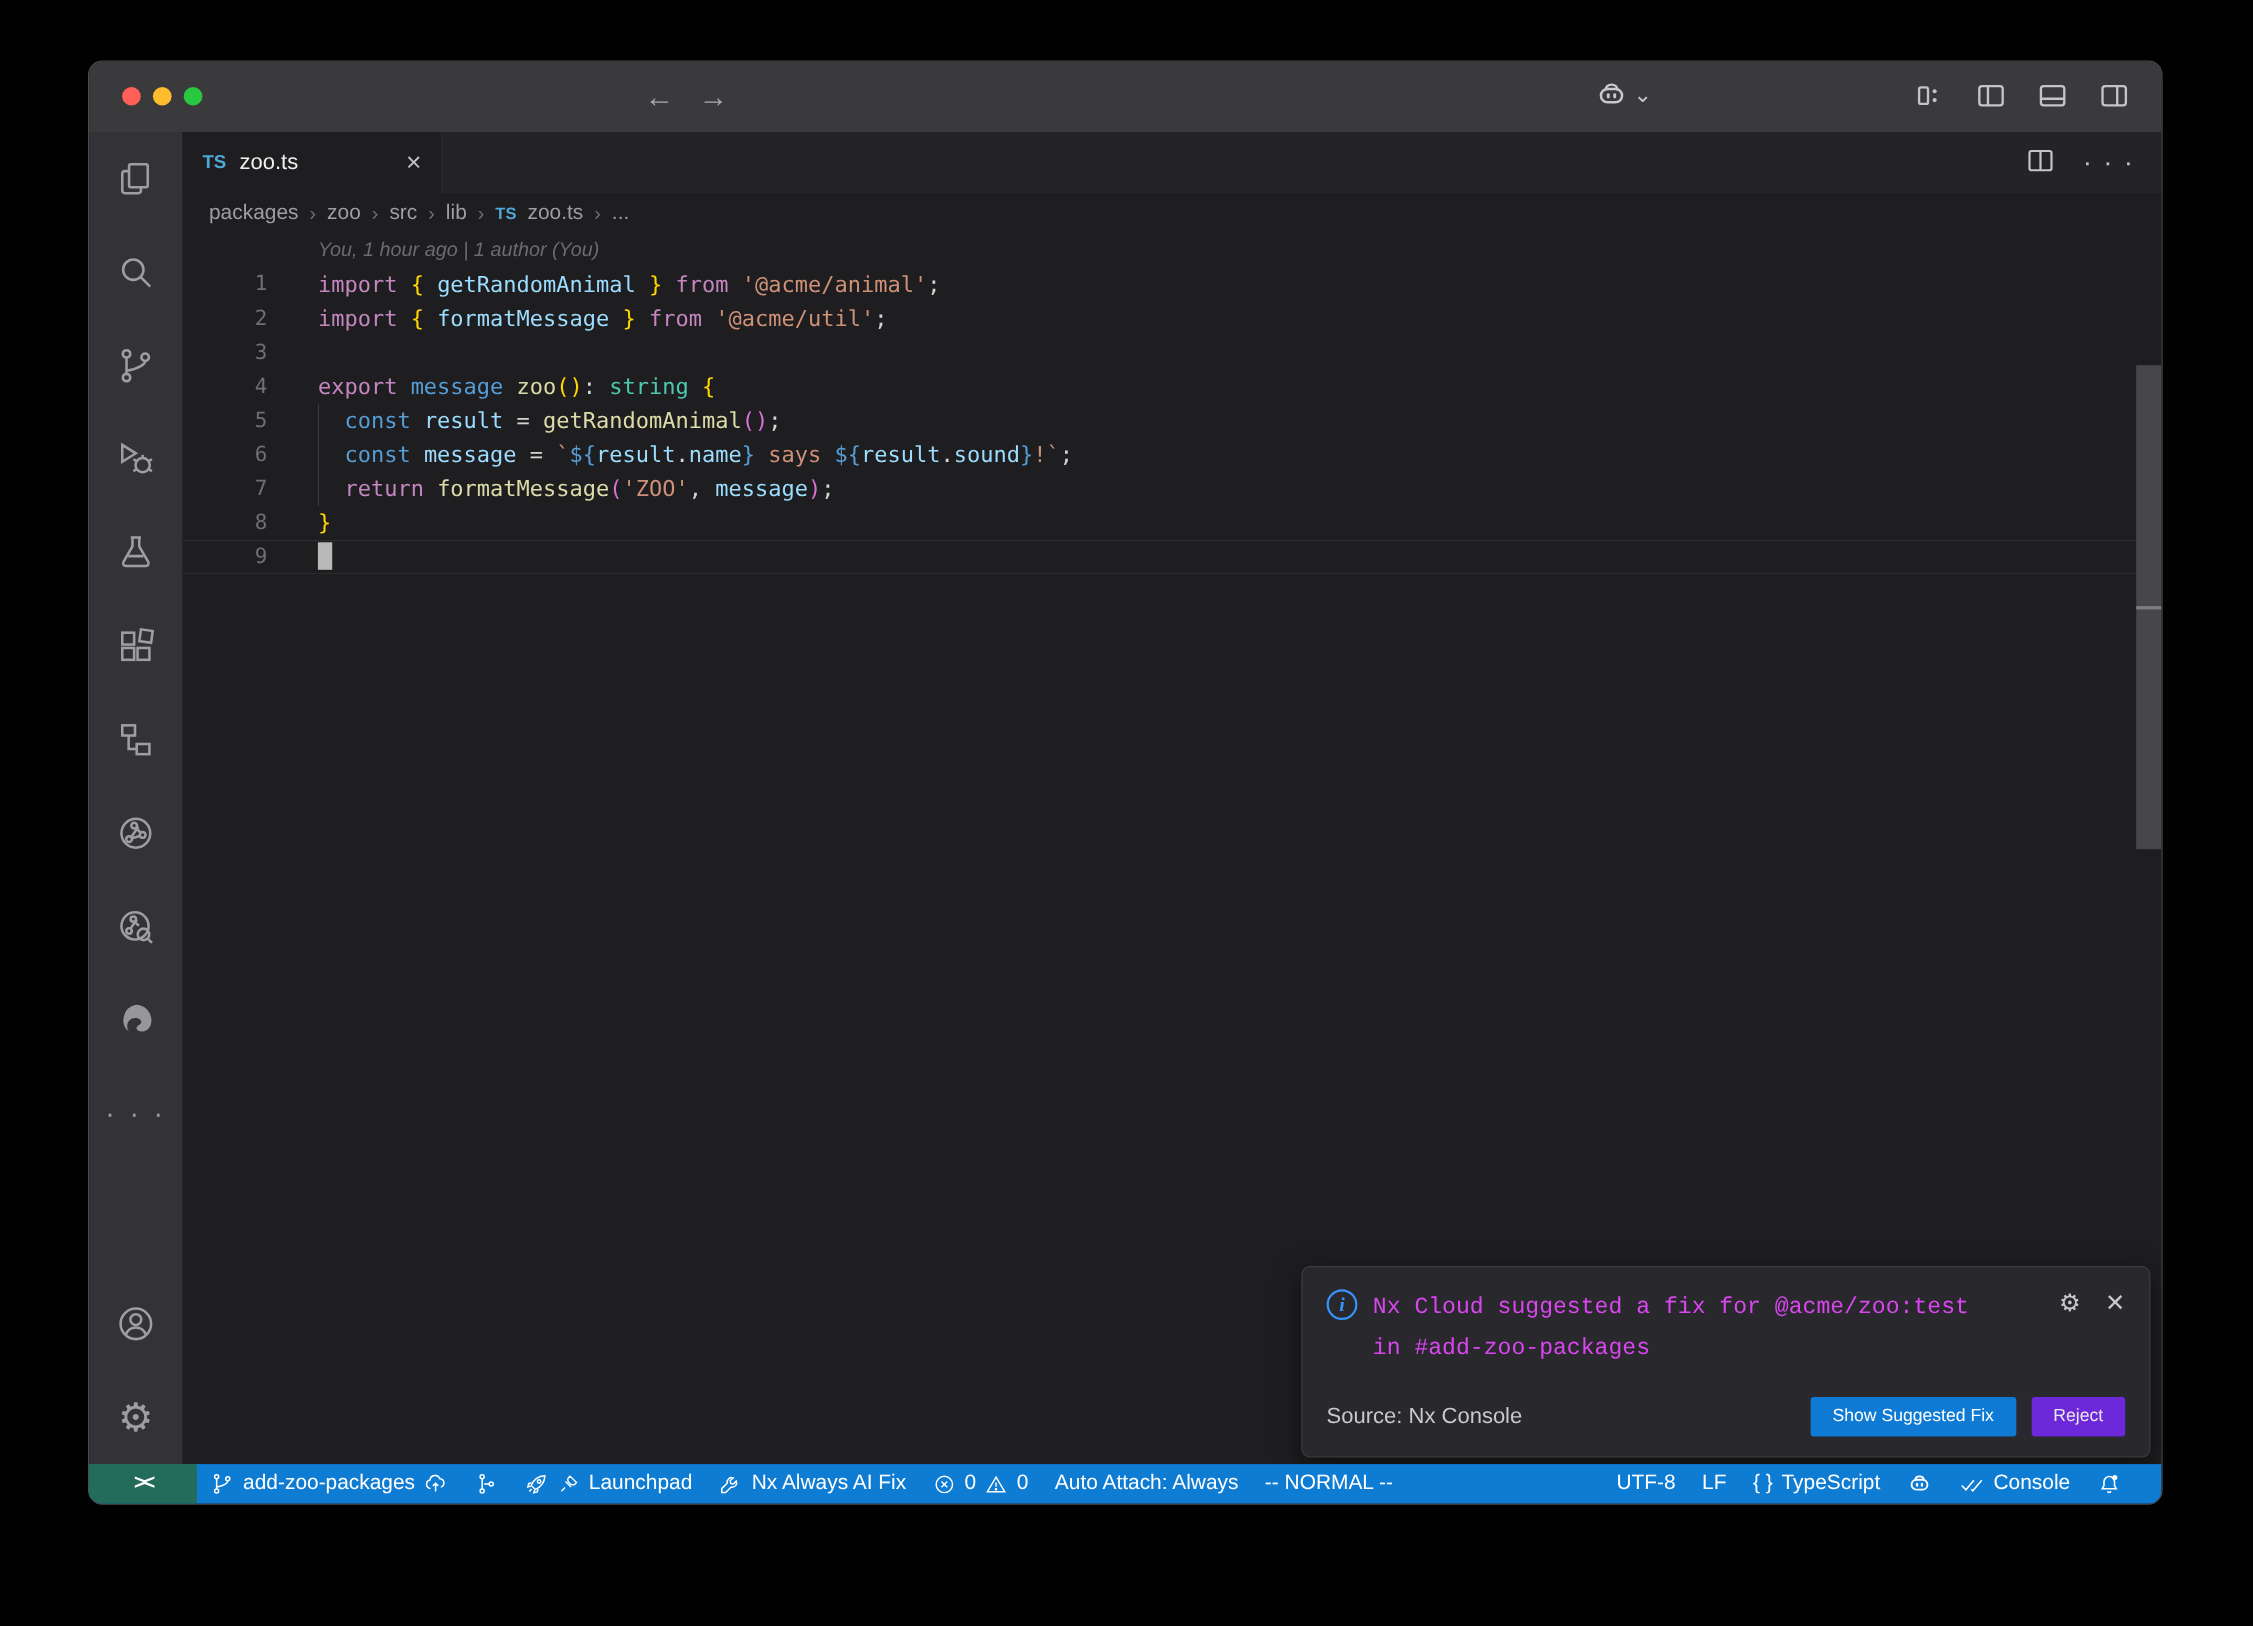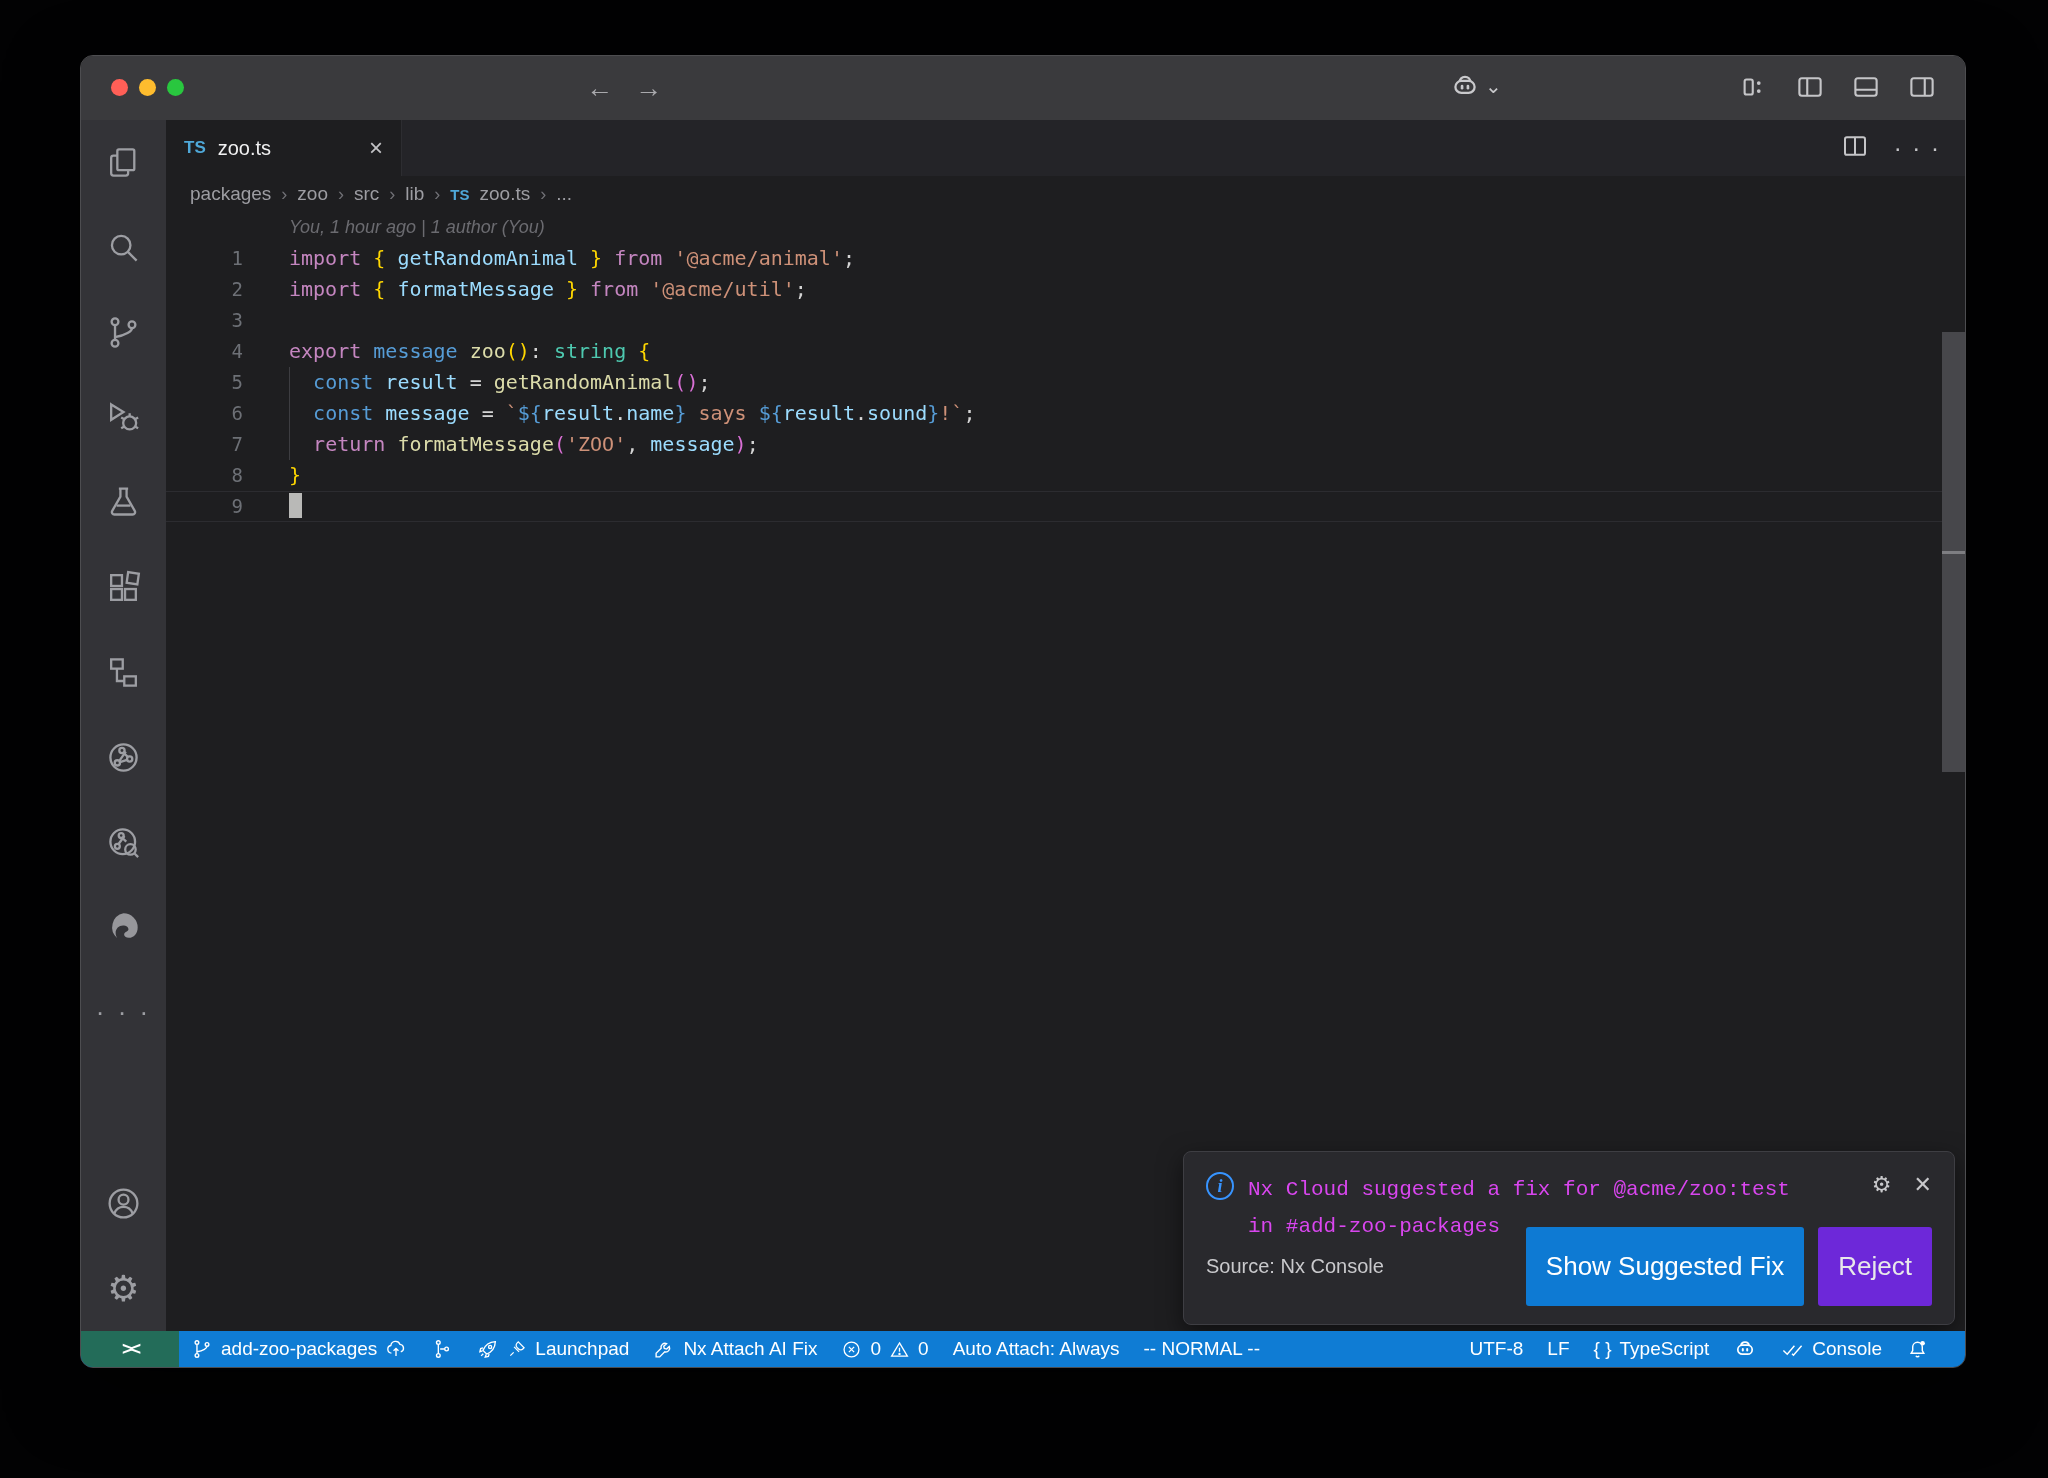--- a/index.html
+++ b/index.html
@@ -68,21 +68,21 @@
     background:#29292d; border:1px solid #3e3e43; border-radius:8px;
     box-shadow:0 8px 24px rgba(0,0,0,.5); padding:20px 22px 18px 22px;
   }
   .toast-row { display:flex; gap:14px; }
   .info-icon { flex:none; width:28px; height:28px; border:2px solid #3794ff; border-radius:50%; color:#3794ff; font-size:18px; font-weight:bold; display:flex; align-items:center; justify-content:center; font-family:"Liberation Serif",serif; font-style:italic; }
   .toast-msg { color:#d946ef; font-size:21px; line-height:1.75; width:570px;font-family:Liberation Mono, monospace; }
   .toast-tools { margin-left:auto; display:flex; gap:22px; color:#c8c8cb; font-size:22px; }
   .toast-bottom { position:absolute; left:22px; right:22px; bottom:18px; display:flex; align-items:center; }
   .toast-source { color:#c9c9cc; font-size:20px; }
   .toast-buttons { margin-left:auto; display:flex; gap:14px; }
-  .btn { border:none; font-size:26px; padding:24px 20px; border-radius:3px; font-family:"Liberation Sans",sans-serif; }
+  .btn { border:none; font-size:16px; padding:9px 20px; border-radius:3px; font-family:"Liberation Sans",sans-serif; }
   .btn-primary { background:#0e7ad3; color:#fff; }
   .btn-secondary { background:#6d28d9; color:#e8e8ea; }
 
   
   .statusbar { position:absolute; left:0; right:0; bottom:0; height:36px; background:#0f7cd4; display:flex; align-items:stretch; color:#fff; font-size:19px; }
   .sb-remote { width:98px; background:#236c59; display:flex; align-items:center; justify-content:center; font-weight:bold; letter-spacing:-3px; font-size:19px; }
   .sb-item { display:flex; align-items:center; gap:8px; padding:0 12px; white-space:nowrap; }
   .sb-item svg { stroke:#fff; fill:none; stroke-width:1.5; }
   .sb-right { margin-left:auto; display:flex; align-items:stretch; padding-right:24px; }
 </style>
@@ -355,21 +355,21 @@
         </svg>
       <svg width="20" height="20" viewBox="0 0 24 24">
           <path d="M13.5 3.5L12 5a3.6 3.6 0 0 0 0 5.1l1.9 1.9a3.6 3.6 0 0 0 5.1 0l1.5-1.5zM8.5 9.5l6 6M4 20l4-4"></path>
         </svg>
       <span>Launchpad</span>
     </div>
     <div class="sb-item">
       <svg width="22" height="22" viewBox="0 0 24 24">
           <path d="M14.8 6.2a4.3 4.3 0 0 0-5.9 5L3.4 16.7V20.6h3.9l5.5-5.5a4.3 4.3 0 0 0 5-5.9l-2.9 2.9-2.6-.6-.6-2.6z"></path>
         </svg>
-      <span>Nx Attach AI Fix</span>
+      <span>Nx Always AI Fix</span>
     </div>
     <div class="sb-item">
       <svg width="21" height="21" viewBox="0 0 24 24">
           <circle cx="12" cy="12" r="8.5"></circle>
           <path d="M9 9l6 6M15 9l-6 6"></path>
         </svg>
       <span>0</span>
       <svg width="21" height="21" viewBox="0 0 24 24">
           <path d="M12 4.5L21 19.5H3z"></path>
           <path d="M12 10v4.5"></path>

